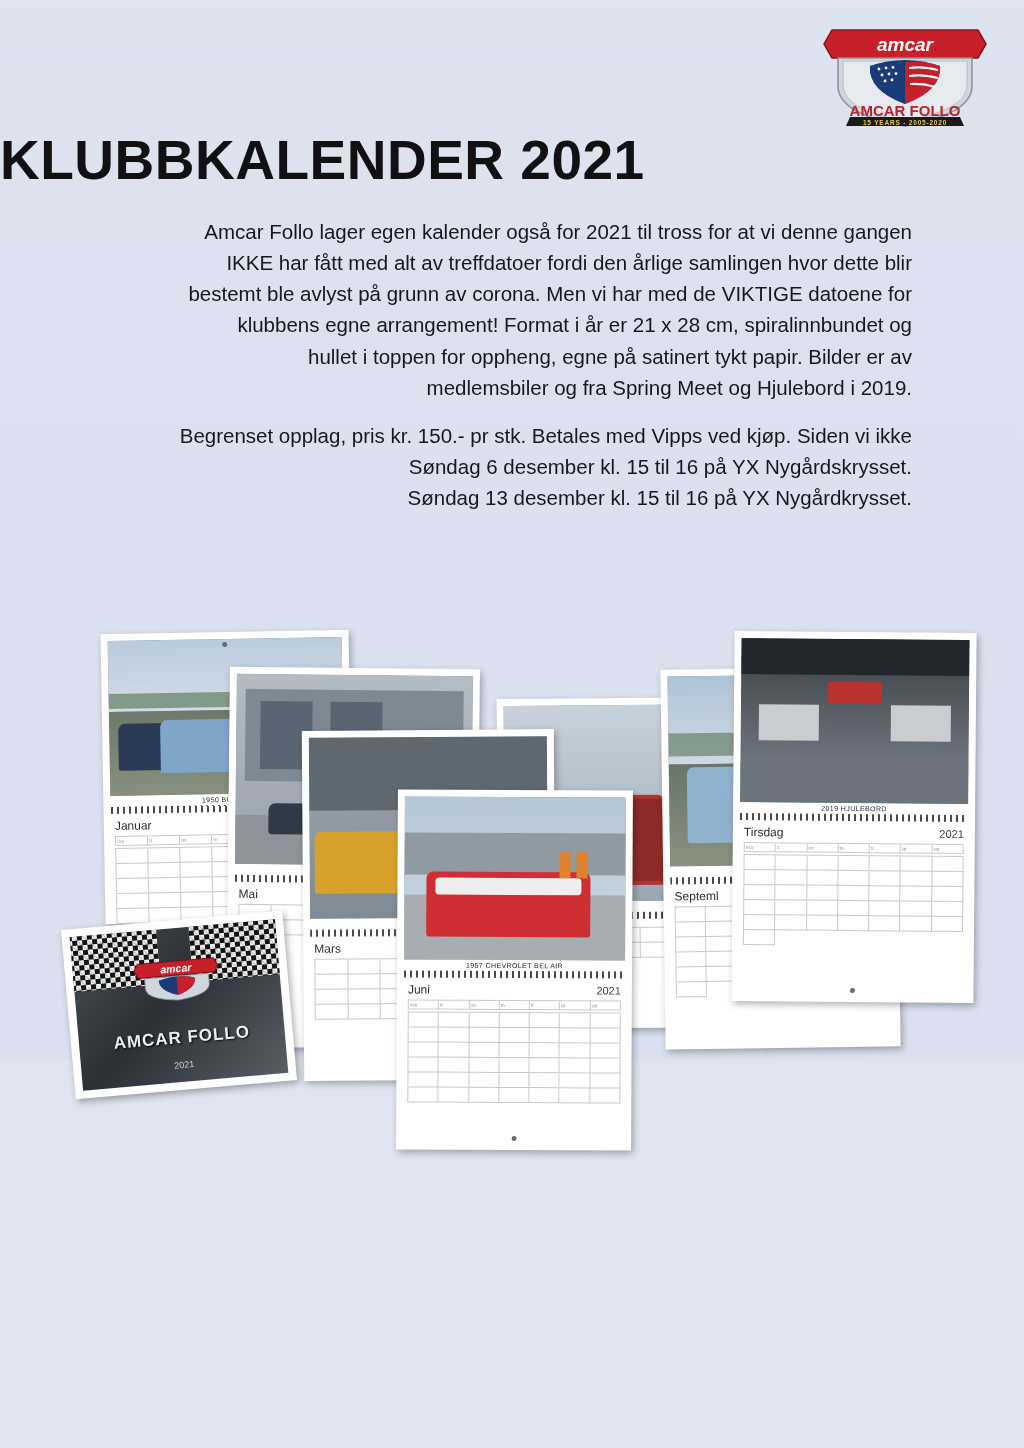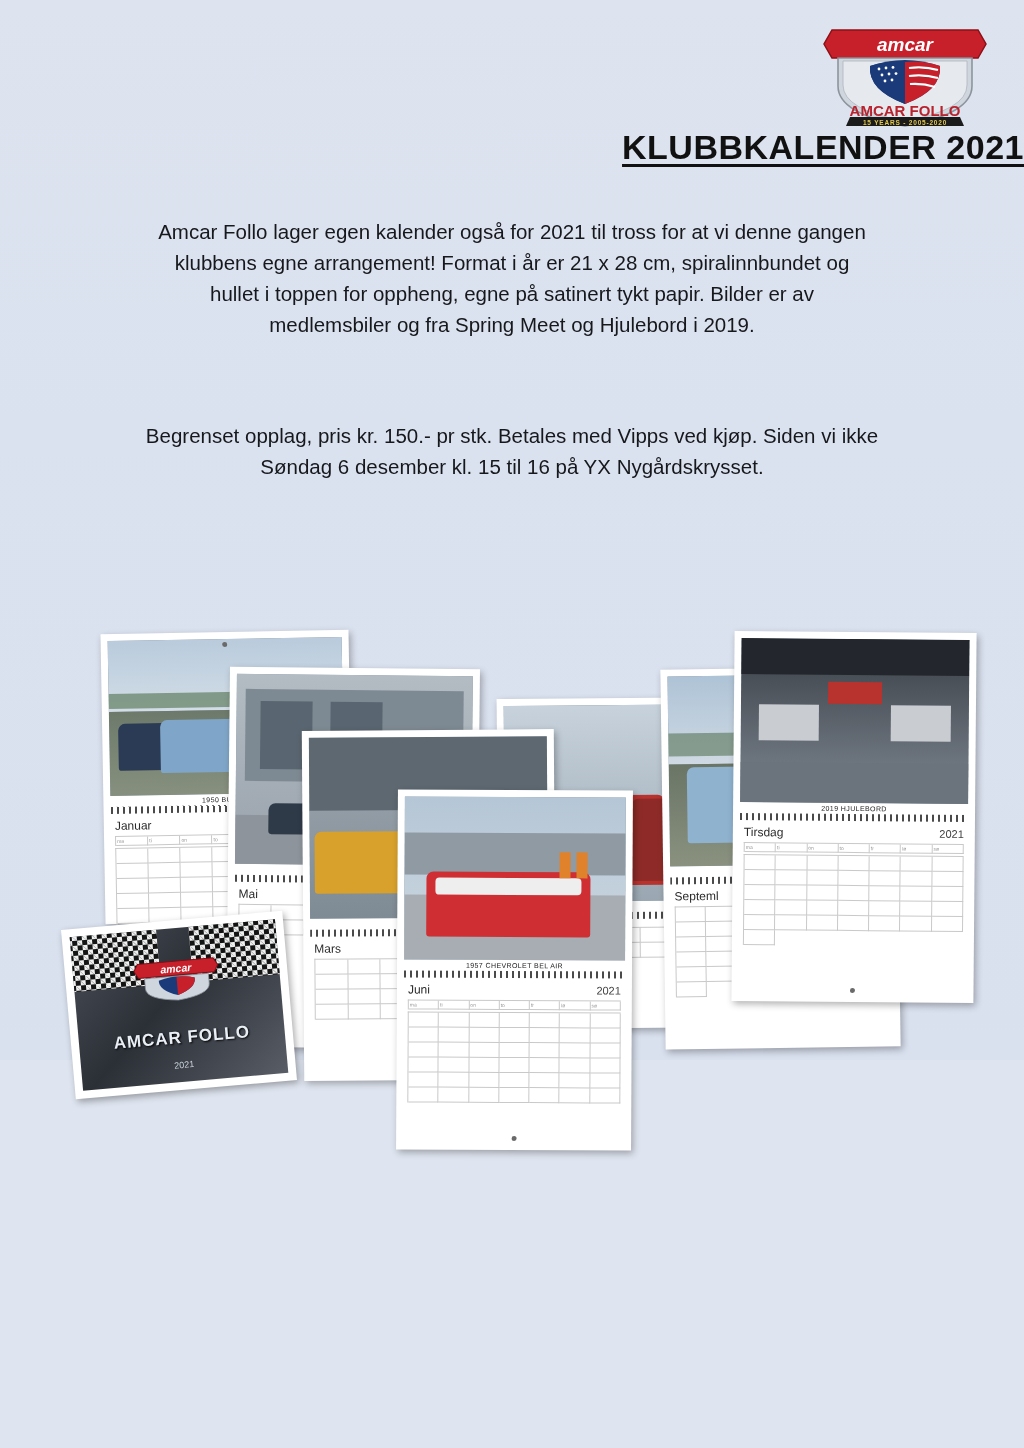--- a/index.html
+++ b/index.html
@@ -30,42 +30,41 @@
     height: 115px;
   }
   .logo svg { display:block; }
 
   
   .title {
     position: absolute;
     top: 128px;
     left: 0;
     width: 100%;
-    text-align: right;
-    font-size: 34px;
+    text-align: left;
+    font-size: 55px;
     font-weight: bold;
     color: #111;
     letter-spacing: 0.5px;
-    text-decoration: underline;
     text-underline-offset: 5px;
   }
 
   
   .para {
     position: absolute;
     left: 112px;
     width: 800px;
     text-align: center;
     font-size: 20.5px;
     line-height: 1.52;
     color: #16181c;
   }
   .para.p1 { top: 216px; }
   .para.p2 { top: 420px; }
-  .lines div { white-space: nowrap; }
+  .lines div { white-space: nowrap; text-align: right; }
 
   
   .collage {
     position: absolute;
     top: 600px;
     left: 0;
     width: 1024px;
     height: 570px;
   }
   .cal {
@@ -224,28 +223,31 @@
 
       <path d="M40 103 L150 103 L154 112 L36 112 Z" fill="#1b1b1b"></path>
       <text x="95" y="110.5" font-family="Liberation Sans, sans-serif" font-size="6.5" font-weight="bold" fill="#e2c84a" text-anchor="middle" letter-spacing="0.8">15 YEARS - 2005-2020</text>
     </svg>
   </div>
 
   <div class="title">KLUBBKALENDER 2021</div>
 
   <div class="para p1 lines">
     <div>Amcar Follo lager egen kalender også for 2021 til tross for at vi denne gangen</div>
+    <div>IKKE har fått med alt av treffdatoer fordi den årlige samlingen hvor dette blir</div>
+    <div>bestemt ble avlyst på grunn av corona. Men vi har med de VIKTIGE datoene for</div>
     <div>klubbens egne arrangement! Format i år er 21 x 28 cm, spiralinnbundet og</div>
     <div>hullet i toppen for oppheng, egne på satinert tykt papir. Bilder er av</div>
     <div>medlemsbiler og fra Spring Meet og Hjulebord i 2019.</div>
   </div>
 
   <div class="para p2 lines">
     <div>Begrenset opplag, pris kr. 150.- pr stk. Betales med Vipps ved kjøp. Siden vi ikke</div>
     <div>Søndag 6 desember kl. 15 til 16 på YX Nygårdskrysset.</div>
+    <div>Søndag 13 desember kl. 15 til 16 på YX Nygårdkrysset.</div>
   </div>
 
   <div class="collage">
 
     <div class="cal" style="left:103px; top:32px; width:248px; height:290px; transform:rotate(-1deg); z-index:1;">
       <div class="photo">
         <div class="sky"></div>
           <div class="ground" style="background:linear-gradient(#6d7a6b,#87907e)"></div>
         <div class="car" style="left:4%; bottom:16%; width:34%; height:30%; background:#2b3a55;"></div>
         <div class="car" style="left:22%; bottom:14%; width:44%; height:34%; background:#7fa6c9;"></div>

